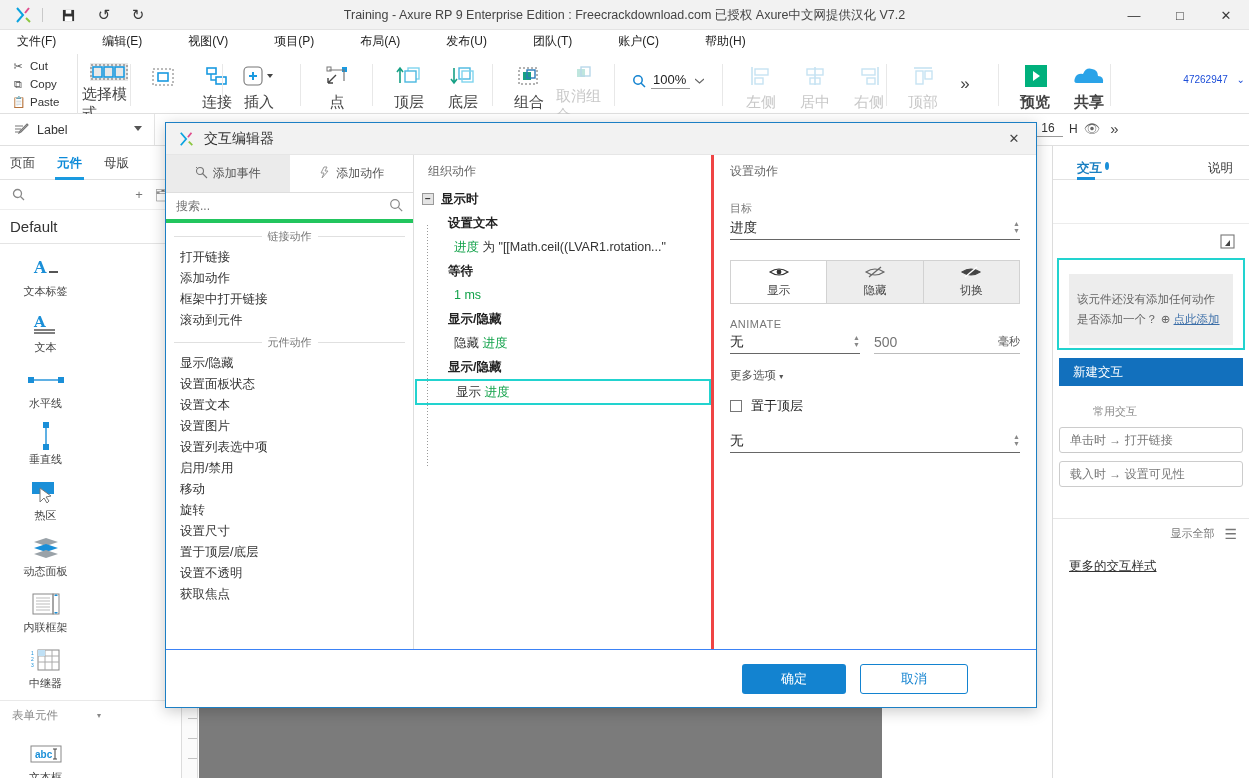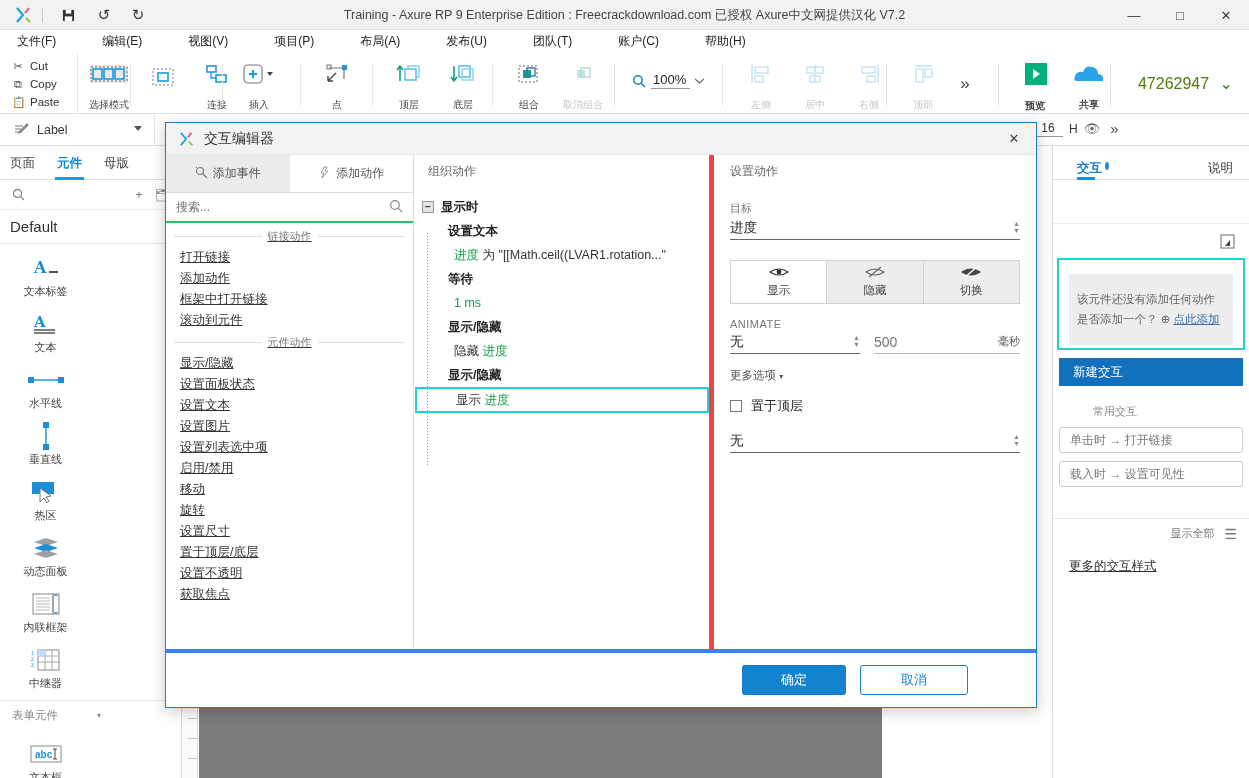--- a/index.html
+++ b/index.html
@@ -37,26 +37,26 @@
      background:#fff; border-bottom:1px solid #e0e0e0; }
   .clipcol { position:absolute; left:0; top:0; width:78px; height:60px;
      border-right:1px solid #e4e4e4; padding-top:3px; }
   .clipitem { height:18px; display:flex; align-items:center; gap:6px; padding-left:12px;
      font-size:11.5px; color:#333; cursor:pointer; }
   .clipitem .ci { width:12px; text-align:center; color:#555; font-size:11px; }
   .tgroup { position:absolute; top:0; height:60px; display:flex; align-items:flex-start; }
   .tbtn { width:54px; height:58px; display:flex; flex-direction:column; align-items:center;
      justify-content:flex-start; padding-top:8px; cursor:pointer; }
   .tbtn .gl { height:30px; display:flex; align-items:center; justify-content:center; }
-  .tbtn .lb { font-size:10px; color:#444; margin-top:13px; }
+  .tbtn .lb { font-size:15px; color:#444; margin-top:3px; }
   .tbtn.dim .lb { color:#c8c8c8; }
   .tsep { position:absolute; top:10px; width:1px; height:42px; background:#e8e8e8; }
   .zoomwrap { position:absolute; top:18px; display:flex; align-items:center; gap:5px; cursor:pointer; }
   .zoomval { font-size:13px; color:#222; border-bottom:1px solid #999; padding:0 4px 1px 2px; }
-  .acct { position:absolute; top:20px; right:16px; font-size:16px; color:#4d7c0f; cursor:pointer; }
+  .acct { position:absolute; top:20px; right:4px; font-size:10px; color:#1d4ed8; cursor:pointer; }
 
   
   .labelbar { position:absolute; left:0; top:114px; width:1249px; height:32px;
      background:#fff; border-bottom:1px solid #e0e0e0; }
   .labelbox { position:absolute; left:0; top:0; width:155px; height:31px;
      display:flex; align-items:center; gap:8px; padding-left:14px; border-right:1px solid #e4e4e4;}
   .labelbox .lt { font-size:12.5px; color:#333; }
   .lb-caret { position:absolute; right:12px; top:12px; border-left:4px solid transparent;
      border-right:4px solid transparent; border-top:5px solid #555; }
   .wh-group { position:absolute; top:6px; display:flex; align-items:center; gap:6px; font-size:12px; color:#333;}
@@ -129,32 +129,32 @@
   .dlg-close { position:absolute; right:0; top:0; width:44px; height:31px; display:flex;
      align-items:center; justify-content:center; color:#444; font-size:13px; cursor:pointer; }
   .dlg-body { flex:1; display:flex; position:relative; }
 
   .col-left { width:248px; border-right:1px solid #dedede; display:flex; flex-direction:column; }
   .dtabs { display:flex; height:38px; }
   .dtab { flex:1; display:flex; align-items:center; justify-content:center; gap:5px;
      font-size:12px; color:#555; cursor:pointer; border-bottom:1px solid #dedede; }
   .dtab.active { background:#ebebeb; border-bottom:1px solid #dedede; }
   .dsearch { height:30px; display:flex; align-items:center; padding:0 10px;
-     border-bottom:2px solid #22c55e; }
+     border-bottom:4px solid #22c55e; }
   .dsearch input { border:none; outline:none; flex:1; font-size:12px; color:#999;
      font-family:"Liberation Sans",sans-serif; background:transparent; }
   .dsearch .mg { color:#888; font-size:12px; }
-  .dlist { flex:1; overflow:hidden; padding-top:2px;text-decoration:underline; }
+  .dlist { flex:1; overflow:hidden; padding-top:2px; }
   .dgrp { position:relative; height:22px; display:flex; align-items:center; justify-content:center; }
   .dgrp .gl { font-size:11px; color:#777; background:#fff; padding:0 6px; z-index:1; }
   .dgrp:before { content:""; position:absolute; left:8px; right:8px; top:11px; height:1px; background:#e0e0e0; }
   .ditem { height:21px; display:flex; align-items:center; padding-left:14px;
      font-size:12.5px; color:#333; cursor:pointer; }
 
-  .col-mid { width:300px; border-right:5px solid #ef4444; display:flex; flex-direction:column;gap:8px; }
+  .col-mid { width:300px; border-right:3px solid #ef4444; display:flex; flex-direction:column; }
   .colhead { height:32px; display:flex; align-items:center; padding-left:14px;
      font-size:12px; color:#666; }
   .treewrap { flex:1; padding-left:8px; position:relative; }
   .trow { display:flex; align-items:center; height:24px; font-size:12.5px; }
   .trow.lvl0 { padding-left:0px; font-weight:bold; color:#222; }
   .trow.lvl1 { padding-left:26px; font-weight:bold; color:#222; }
   .trow.lvl2 { padding-left:32px; color:#333; font-weight:normal; }
   .toggle { width:12px; height:12px; border:1px solid #999; background:#e4e4e4;
      display:flex; align-items:center; justify-content:center; margin-right:7px;
      font-size:10px; line-height:1; color:#333; cursor:pointer; }
@@ -180,21 +180,21 @@
      justify-content:space-between; }
   .msin input { border:none; outline:none; font-size:14px; color:#aaa; width:70px;
      font-family:"Liberation Sans",sans-serif; background:transparent; }
   .msunit { font-size:11px; color:#555; }
   .moreopt { margin-top:14px; font-size:11.5px; color:#555; cursor:pointer; }
   .chkrow { margin-top:14px; display:flex; align-items:center; gap:9px; font-size:13px; color:#222; cursor:pointer;}
   .chkbox { width:12px; height:12px; border:1px solid #777; background:#fff; }
   .lastsel { margin-top:14px; height:24px; border-bottom:1px solid #666; display:flex;
      align-items:center; justify-content:space-between; font-size:13.5px; color:#222; cursor:pointer;}
 
-  .dlg-foot { height:58px; border-top:4px solid #3b82f6; display:flex; align-items:center;
+  .dlg-foot { height:58px; border-top:1px solid #3b82f6; display:flex; align-items:center;
      justify-content:flex-end; gap:14px; padding-right:68px; background:#fff; }
   .btn-ok { width:104px; height:30px; background:#1383d0; color:#fff; border-radius:3px;
      display:flex; align-items:center; justify-content:center; font-size:13px; cursor:pointer; }
   .btn-cancel { width:108px; height:30px; background:#fff; color:#1383d0; border:1px solid #1383d0;
      border-radius:3px; display:flex; align-items:center; justify-content:center; font-size:13px; cursor:pointer; }
 </style>
 </head>
 <body>
 
 <div class="app">

